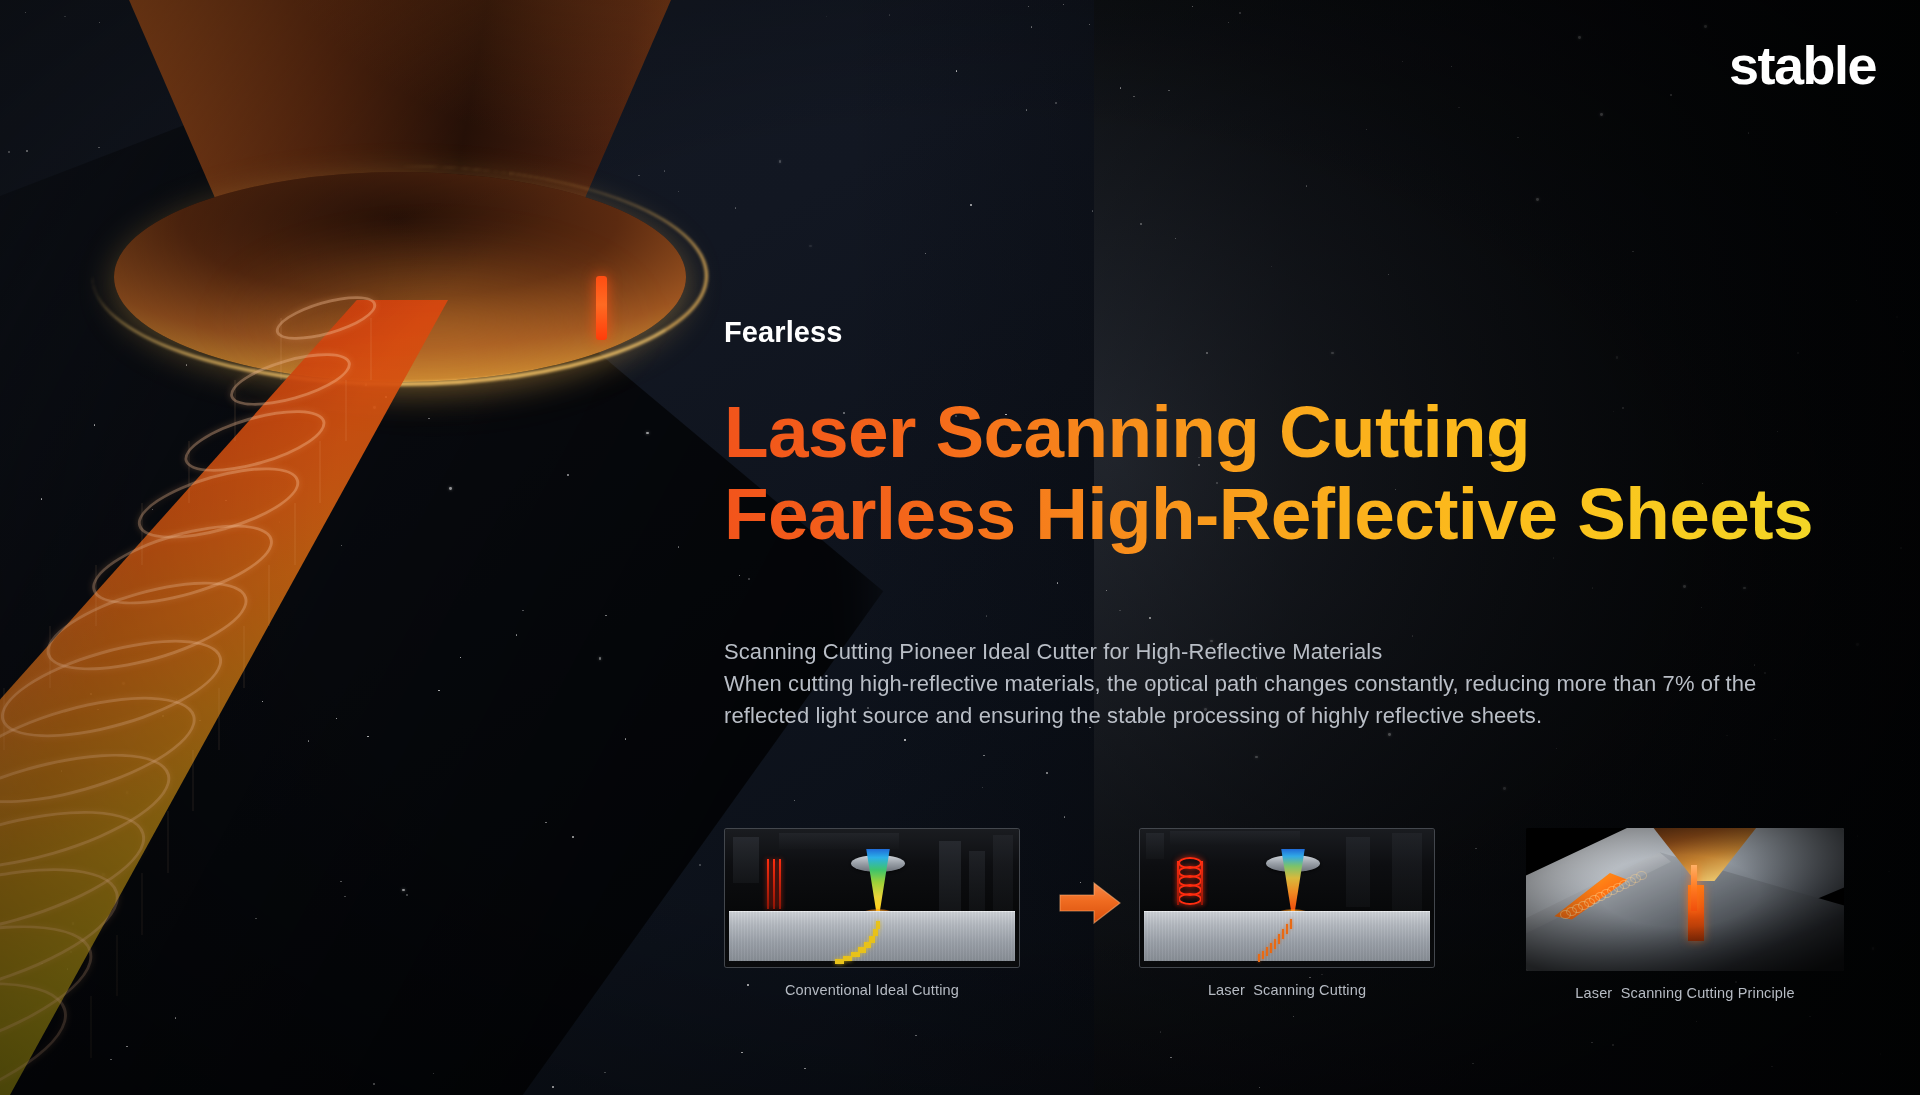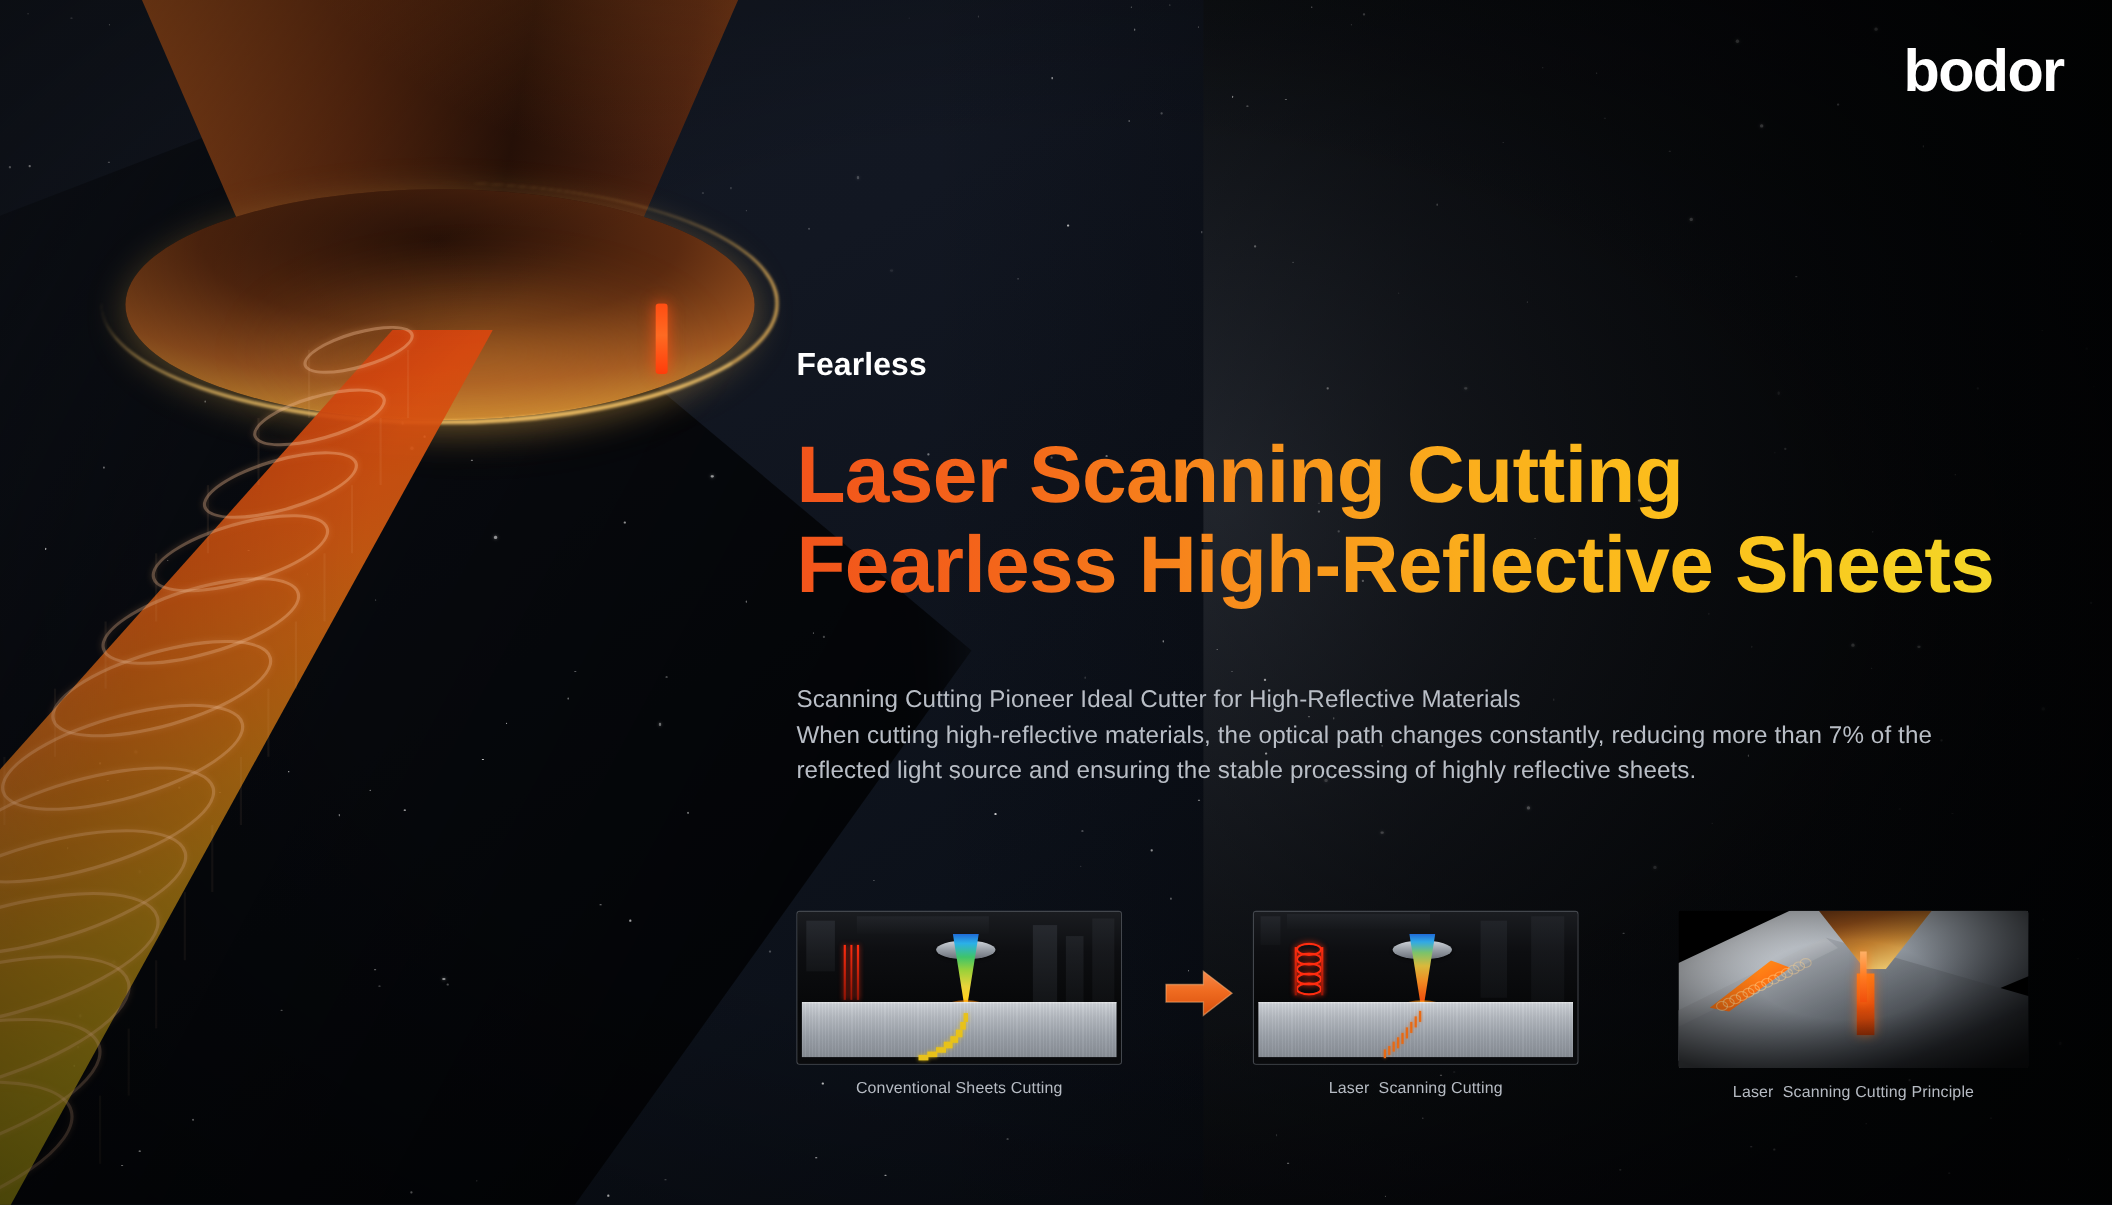--- a/index.html
+++ b/index.html
@@ -133,21 +133,21 @@
     margin-top:44px;
     font-size:73px; font-weight:700; line-height:1.13;
     letter-spacing:-.6px; white-space:nowrap;
     background-image:linear-gradient(90deg,#f2541b 0%,#f4661a 17%,#f8901c 37%,#fbb01c 56%,#fcc11c 74%,#f7cf22 88%,#f2d828 100%);
     -webkit-background-clip:text; background-clip:text;
     color:transparent; -webkit-text-fill-color:transparent;
   }
   .headline .l2 { display:block; }
 
   .body-copy {
-    margin-top:64px;
+    margin-top:80px;
     font-size:22px; line-height:1.46; color:#b9bec6;
     letter-spacing:.1px;
   }
   .body-copy .lede { display:block; }
 
   
   .thumbs { position:absolute; left:724px; top:828px; width:1120px; height:210px; }
 
   .thumb { position:absolute; top:0; }
   .thumb .frame {
@@ -563,21 +563,21 @@
         <div class="ring-line" style="left:275.8px;top:634.7px;height:61.7px;opacity:0.27;"></div>
         <div class="ring" style="left:-74.7px;top:639.9px;width:333.2px;height:112.8px;opacity:0.52;transform:rotate(-16deg);"></div>
         <div class="ring-line" style="left:250.4px;top:696.3px;height:61.7px;opacity:0.26;"></div>
         <div class="ring" style="left:-121.0px;top:698.0px;width:354.0px;height:120.0px;opacity:0.50;transform:rotate(-16deg);"></div>
       </div>
   </div>
 
   <div class="bg-right-dark"></div>
   <div class="bg-vignette"></div>
 
-  <div class="logo">bodor</div>
+  <div class="logo">stable</div>
 
   <div class="content">
     <div class="kicker">Fearless</div>
 
     <div class="headline">
       <span class="l1">Laser Scanning Cutting</span>
       <span class="l2">Fearless High-Reflective Sheets</span>
     </div>
 
     <div class="body-copy">
@@ -609,21 +609,21 @@
           <div class="kerf-dash" style="left:151px;top:92px;width:4px;height:8px;"></div>
           <div class="kerf-dash" style="left:148px;top:100px;width:5px;height:7px;"></div>
           <div class="kerf-dash" style="left:144px;top:107px;width:6px;height:7px;"></div>
           <div class="kerf-dash" style="left:139px;top:113px;width:7px;height:6px;"></div>
           <div class="kerf-dash" style="left:133px;top:118px;width:8px;height:6px;"></div>
           <div class="kerf-dash" style="left:126px;top:123px;width:9px;height:5px;"></div>
           <div class="kerf-dash" style="left:118px;top:127px;width:9px;height:5px;"></div>
           <div class="kerf-dash" style="left:110px;top:130px;width:9px;height:5px;"></div>
         </div>
       </div>
-      <div class="caption">Conventional Sheets Cutting</div>
+      <div class="caption">Conventional Ideal Cutting</div>
     </div>
 
     <div class="arrow">
       <svg width="64" height="46" viewBox="0 0 64 46">
         <defs>
           <linearGradient id="ag" x1="0" y1="0" x2="0" y2="1">
             <stop offset="0%" stop-color="#f5884a"></stop>
             <stop offset="45%" stop-color="#ef6b20"></stop>
             <stop offset="100%" stop-color="#d84e0c"></stop>
           </linearGradient>

